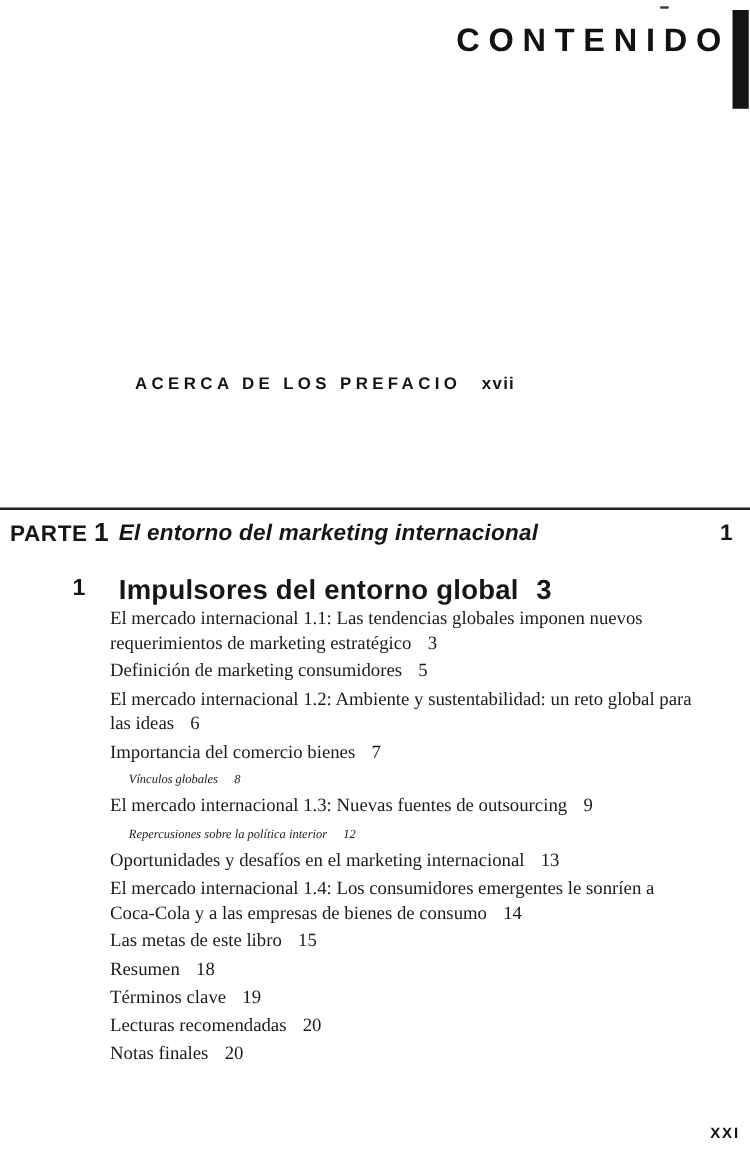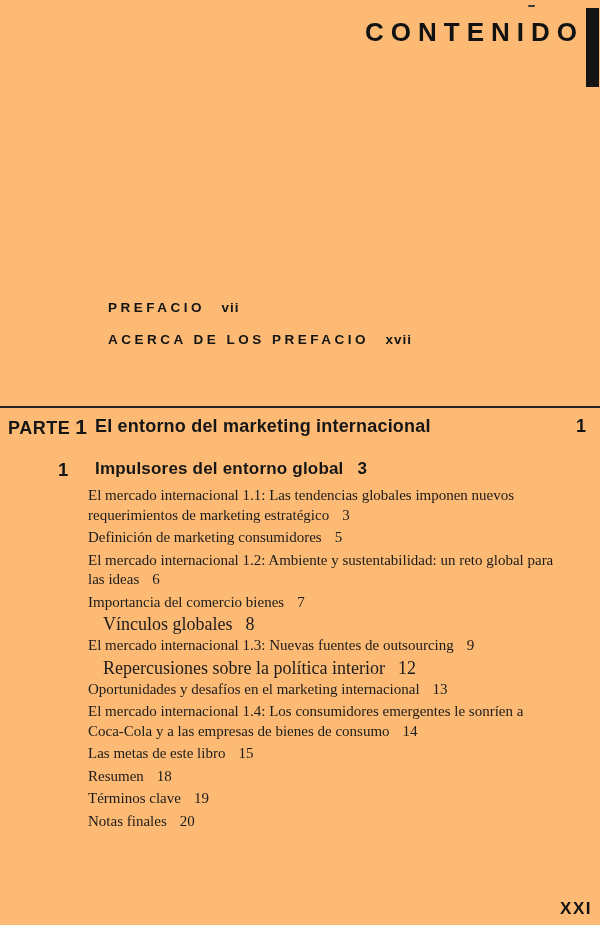--- a/index.html
+++ b/index.html
@@ -1,21 +1,21 @@
 <!DOCTYPE html>
 <html><head>
 <meta charset="utf-8">
 <style>
   html, body { margin: 0; padding: 0; background: #e8e8e6; }
   .page {
     position: relative;
     width: 600px;
     height: 925px;
     margin: 0 auto;
-    background: #fdba74;
+    background: #ffffff;
     color: #161616;
     font-family: "Liberation Sans", sans-serif;
     overflow: hidden;
   }
 
   
   .page-title {
     position: absolute;
     top: 17px;
     right: 16px;
@@ -96,20 +96,21 @@
     margin-left: 5px;
   }
   .part-title {
     position: absolute;
     left: 95px;
     top: 4px;
     font-size: 18px;
     font-weight: bold;
     letter-spacing: 0.2px;
     white-space: nowrap;
+    font-style: italic;
   }
   .part-page {
     position: absolute;
     right: 14px;
     top: 4px;
     font-size: 18px;
     font-weight: bold;
   }
 
   
@@ -125,21 +126,21 @@
     left: 58px;
     top: 0;
     width: 18px;
     font-size: 18.5px;
     font-weight: bold;
   }
   .ch-line {
     position: absolute;
     left: 95px;
     top: 0;
-    font-size: 17px;
+    font-size: 22px;
     font-weight: bold;
     letter-spacing: 0.2px;
     white-space: nowrap;
   }
   .ch-page { margin-left: 14px; }
 
   
   .entries {
     position: absolute;
     top: 486px;
@@ -149,49 +150,46 @@
     font-size: 15px;
     color: #1b1b1b;
   }
   .entry {
     line-height: 19.5px;
     margin-bottom: 3px;
   }
   .entry .pg { margin-left: 13px; }
   .entry.sub {
     padding-left: 15px;
-    font-size: 18px;
+    font-style: italic;
+    font-size: 10px;
     line-height: 18px;
   }
 
   
   .folio {
     position: absolute;
     top: 899px;
     right: 8px;
-    font-size: 17px;
+    font-size: 12px;
     font-weight: bold;
     letter-spacing: 1.5px;
     color: #141414;
   }
 </style>
 </head>
 <body>
 
 <div class="page">
 
   <div class="page-title">CONTENIDO</div>
   <div class="accent-bar"></div>
   <div class="stray-mark"></div>
 
   <div class="front-matter">
-    <div class="fm-row">
-      <span class="fm-label">PREFACIO</span>
-      <span class="fm-page">vii</span>
-    </div>
     <div class="fm-row">
       <span class="fm-label">ACERCA DE LOS PREFACIO</span>
       <span class="fm-page">xvii</span>
     </div>
   </div>
 
   <div class="part-rule"></div>
 
   <div class="part-row">
     <span class="part-label"><span>PARTE</span><span class="part-num">1</span></span>
@@ -210,18 +208,19 @@
     <div class="entry"><span>El mercado internacional 1.2: Ambiente y sustentabilidad: un reto global para las ideas</span><span class="pg">6</span></div>
     <div class="entry"><span>Importancia del comercio bienes</span><span class="pg">7</span></div>
     <div class="entry sub"><span>Vínculos globales</span><span class="pg">8</span></div>
     <div class="entry"><span>El mercado internacional 1.3: Nuevas fuentes de outsourcing</span><span class="pg">9</span></div>
     <div class="entry sub"><span>Repercusiones sobre la política interior</span><span class="pg">12</span></div>
     <div class="entry"><span>Oportunidades y desafíos en el marketing internacional</span><span class="pg">13</span></div>
     <div class="entry"><span>El mercado internacional 1.4: Los consumidores emergentes le sonríen a Coca-Cola y a las empresas de bienes de consumo</span><span class="pg">14</span></div>
     <div class="entry"><span>Las metas de este libro</span><span class="pg">15</span></div>
     <div class="entry"><span>Resumen</span><span class="pg">18</span></div>
     <div class="entry"><span>Términos clave</span><span class="pg">19</span></div>
+    <div class="entry"><span>Lecturas recomendadas</span><span class="pg">20</span></div>
     <div class="entry"><span>Notas finales</span><span class="pg">20</span></div>
   </div>
 
   <div class="folio">XXI</div>
 
 </div>
 
 </body></html>

